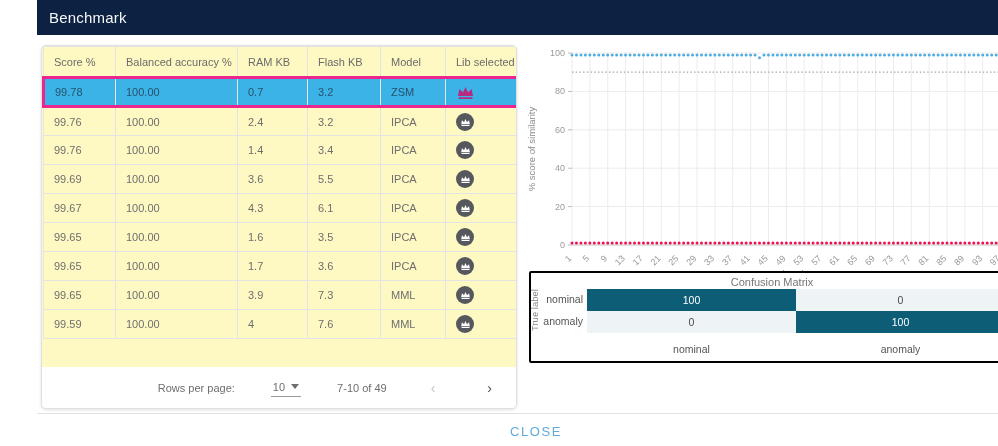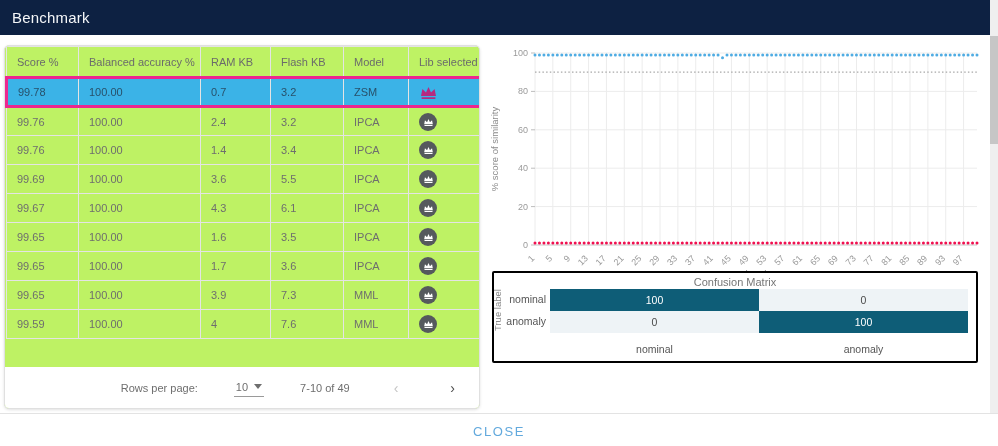--- a/index.html
+++ b/index.html
@@ -1,30 +1,30 @@
 <!DOCTYPE html>
 <html><head>
 <meta charset="utf-8">
 <style>
   * { margin:0; padding:0; box-sizing:border-box; }
   html,body { width:998px; height:446px; overflow:hidden; background:#fff;
     font-family:"Liberation Sans", sans-serif; }
-  .stage { position:relative; width:916px; height:446px; background:#fff; }
+  .stage { position:relative; width:916px; height:446px; background:#fff;margin-left:37px; }
 
   
   .hdr { position:absolute; left:0; top:0; width:990px; height:35px; background:#0d2142;
     display:flex; align-items:center; padding-left:12px; }
   .hdr-title { color:#f4f6f8; font-size:15px; letter-spacing:.2px; }
 
   
   .sb-track { position:absolute; left:990px; top:0; width:8px; height:413px; background:#efefef; }
   .sb-thumb { position:absolute; left:0; top:36px; width:8px; height:108px; background:#c6c6c6; }
 
   
-  .card { position:absolute; left:4px; top:45px; width:476px; height:364px; background:#bef264;
+  .card { position:absolute; left:4px; top:45px; width:476px; height:364px; background:#fef9c3;
     border:1px solid #e0e0e0; border-radius:5px; box-shadow:0 1px 3px rgba(0,0,0,.12);
     overflow:hidden; }
   table.bench { border-collapse:collapse; width:100%; table-layout:fixed; }
   table.bench th, table.bench td { border:1px solid #e4e4e4; font-weight:normal;
     text-align:left; padding:0 0 0 10px; font-size:11px; color:#6e6e6e; overflow:hidden;
     white-space:nowrap; }
   table.bench th { height:31px; color:#6b6b6b; }
   table.bench td { height:29px; }
   table.bench tr.selected td { background:#3bb3e7; color:#28516b;
     border-top:3px solid #ec268f; border-bottom:3px solid #ec268f; }

